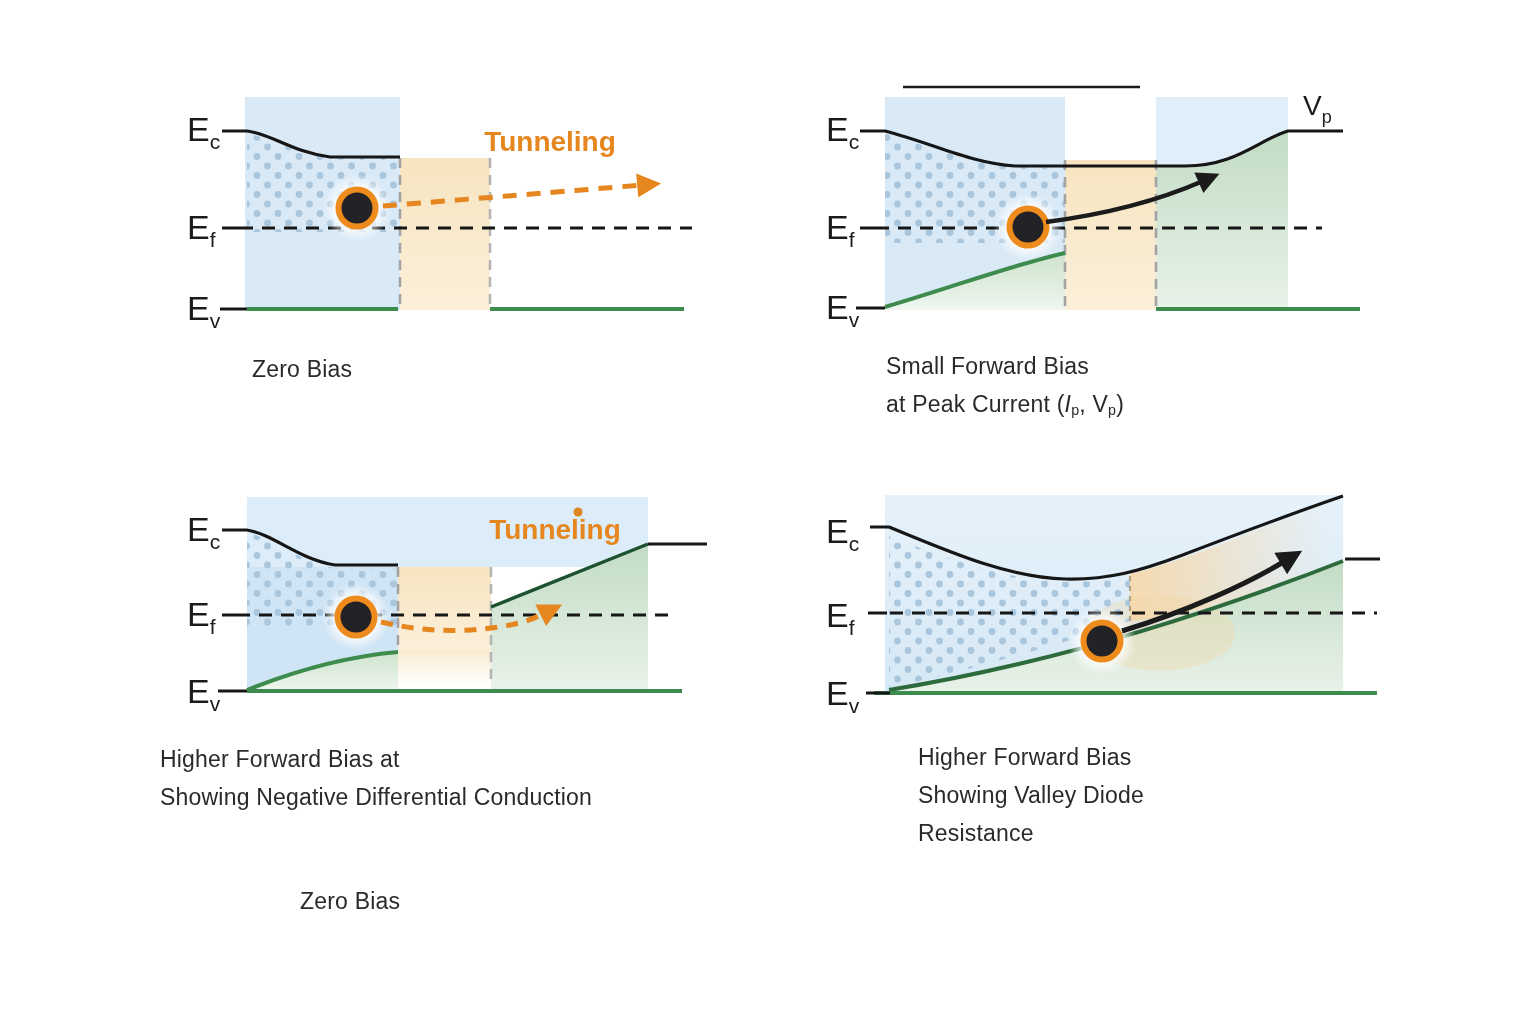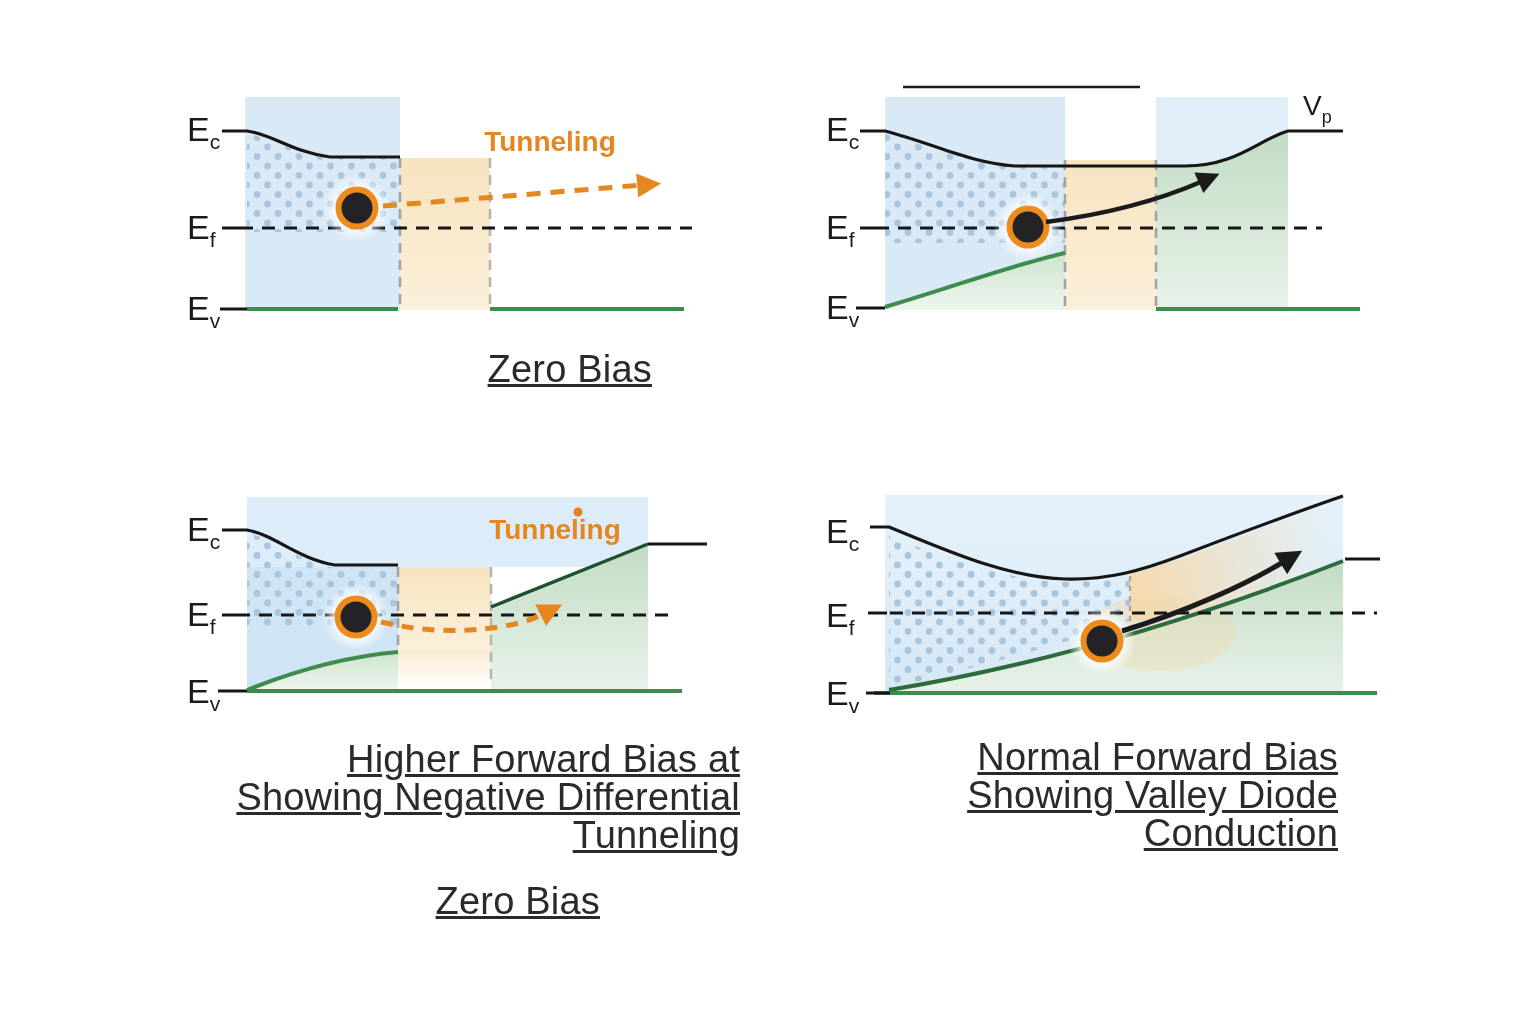--- a/index.html
+++ b/index.html
@@ -4,22 +4,22 @@
 <style>
   html,body{margin:0;padding:0;background:#ffffff;}
   .canvas{position:relative;width:1536px;height:1024px;background:#ffffff;overflow:hidden;
           font-family:"Liberation Sans",sans-serif;}
   svg{position:absolute;left:0;top:0;}
   .elabel{font-family:"Liberation Sans",sans-serif;font-size:34px;fill:#1b1b1b;}
   .esub{font-size:21px;}
   .annot{font-family:"Liberation Sans",sans-serif;font-size:28px;font-weight:600;}
   .corner{font-family:"Liberation Sans",sans-serif;font-size:28px;fill:#1b1b1b;}
   .cornersub{font-size:18px;}
-  .caption{position:absolute;text-align:right;font-size:38px;line-height:38px;color:#2a2a2a;
-           letter-spacing:0.2px;text-decoration:underline;}
+  .caption{position:absolute;text-align:left;font-size:23px;line-height:38px;color:#2a2a2a;
+           letter-spacing:0.2px;}
   .sub{font-size:0.62em;vertical-align:-0.22em;}
   .ital{font-style:italic;}
 </style>
 </head>
 <body>
 
 <div class="canvas">
 
 <svg width="1536" height="1024" viewBox="0 0 1536 1024">
   <defs>
@@ -157,29 +157,33 @@
     <text class="elabel" x="826" y="543"><tspan>E</tspan><tspan class="esub" dy="8">c</tspan></text>
     <text class="elabel" x="826" y="627"><tspan>E</tspan><tspan class="esub" dy="8">f</tspan></text>
     <text class="elabel" x="826" y="705"><tspan>E</tspan><tspan class="esub" dy="8">v</tspan></text>
   </g>
 </svg>
 
 <div class="caption" style="left:252px;top:350px;width:400px;">
   <span>Zero Bias</span>
 </div>
 
+<div class="caption" style="left:886px;top:347px;width:420px;">
+  <div><span>Small Forward Bias</span></div>
+  <div><span>at Peak Current (</span><span class="ital">I</span><span class="sub">p</span><span>, V</span><span class="sub">p</span><span>)</span></div>
+</div>
 
 <div class="caption" style="left:160px;top:740px;width:580px;">
   <div><span>Higher Forward Bias at</span></div>
-  <div><span>Showing Negative Differential Tunneling</span></div>
+  <div><span>Showing Negative Differential Conduction</span></div>
 </div>
 
 <div class="caption" style="left:300px;top:882px;width:300px;">
   <span>Zero Bias</span>
 </div>
 
 <div class="caption" style="left:918px;top:738px;width:420px;">
-  <div><span>Normal Forward Bias</span></div>
+  <div><span>Higher Forward Bias</span></div>
   <div><span>Showing Valley Diode</span></div>
-  <div><span>Conduction</span></div>
+  <div><span>Resistance</span></div>
 </div>
 
 </div>
 
 </body></html>

